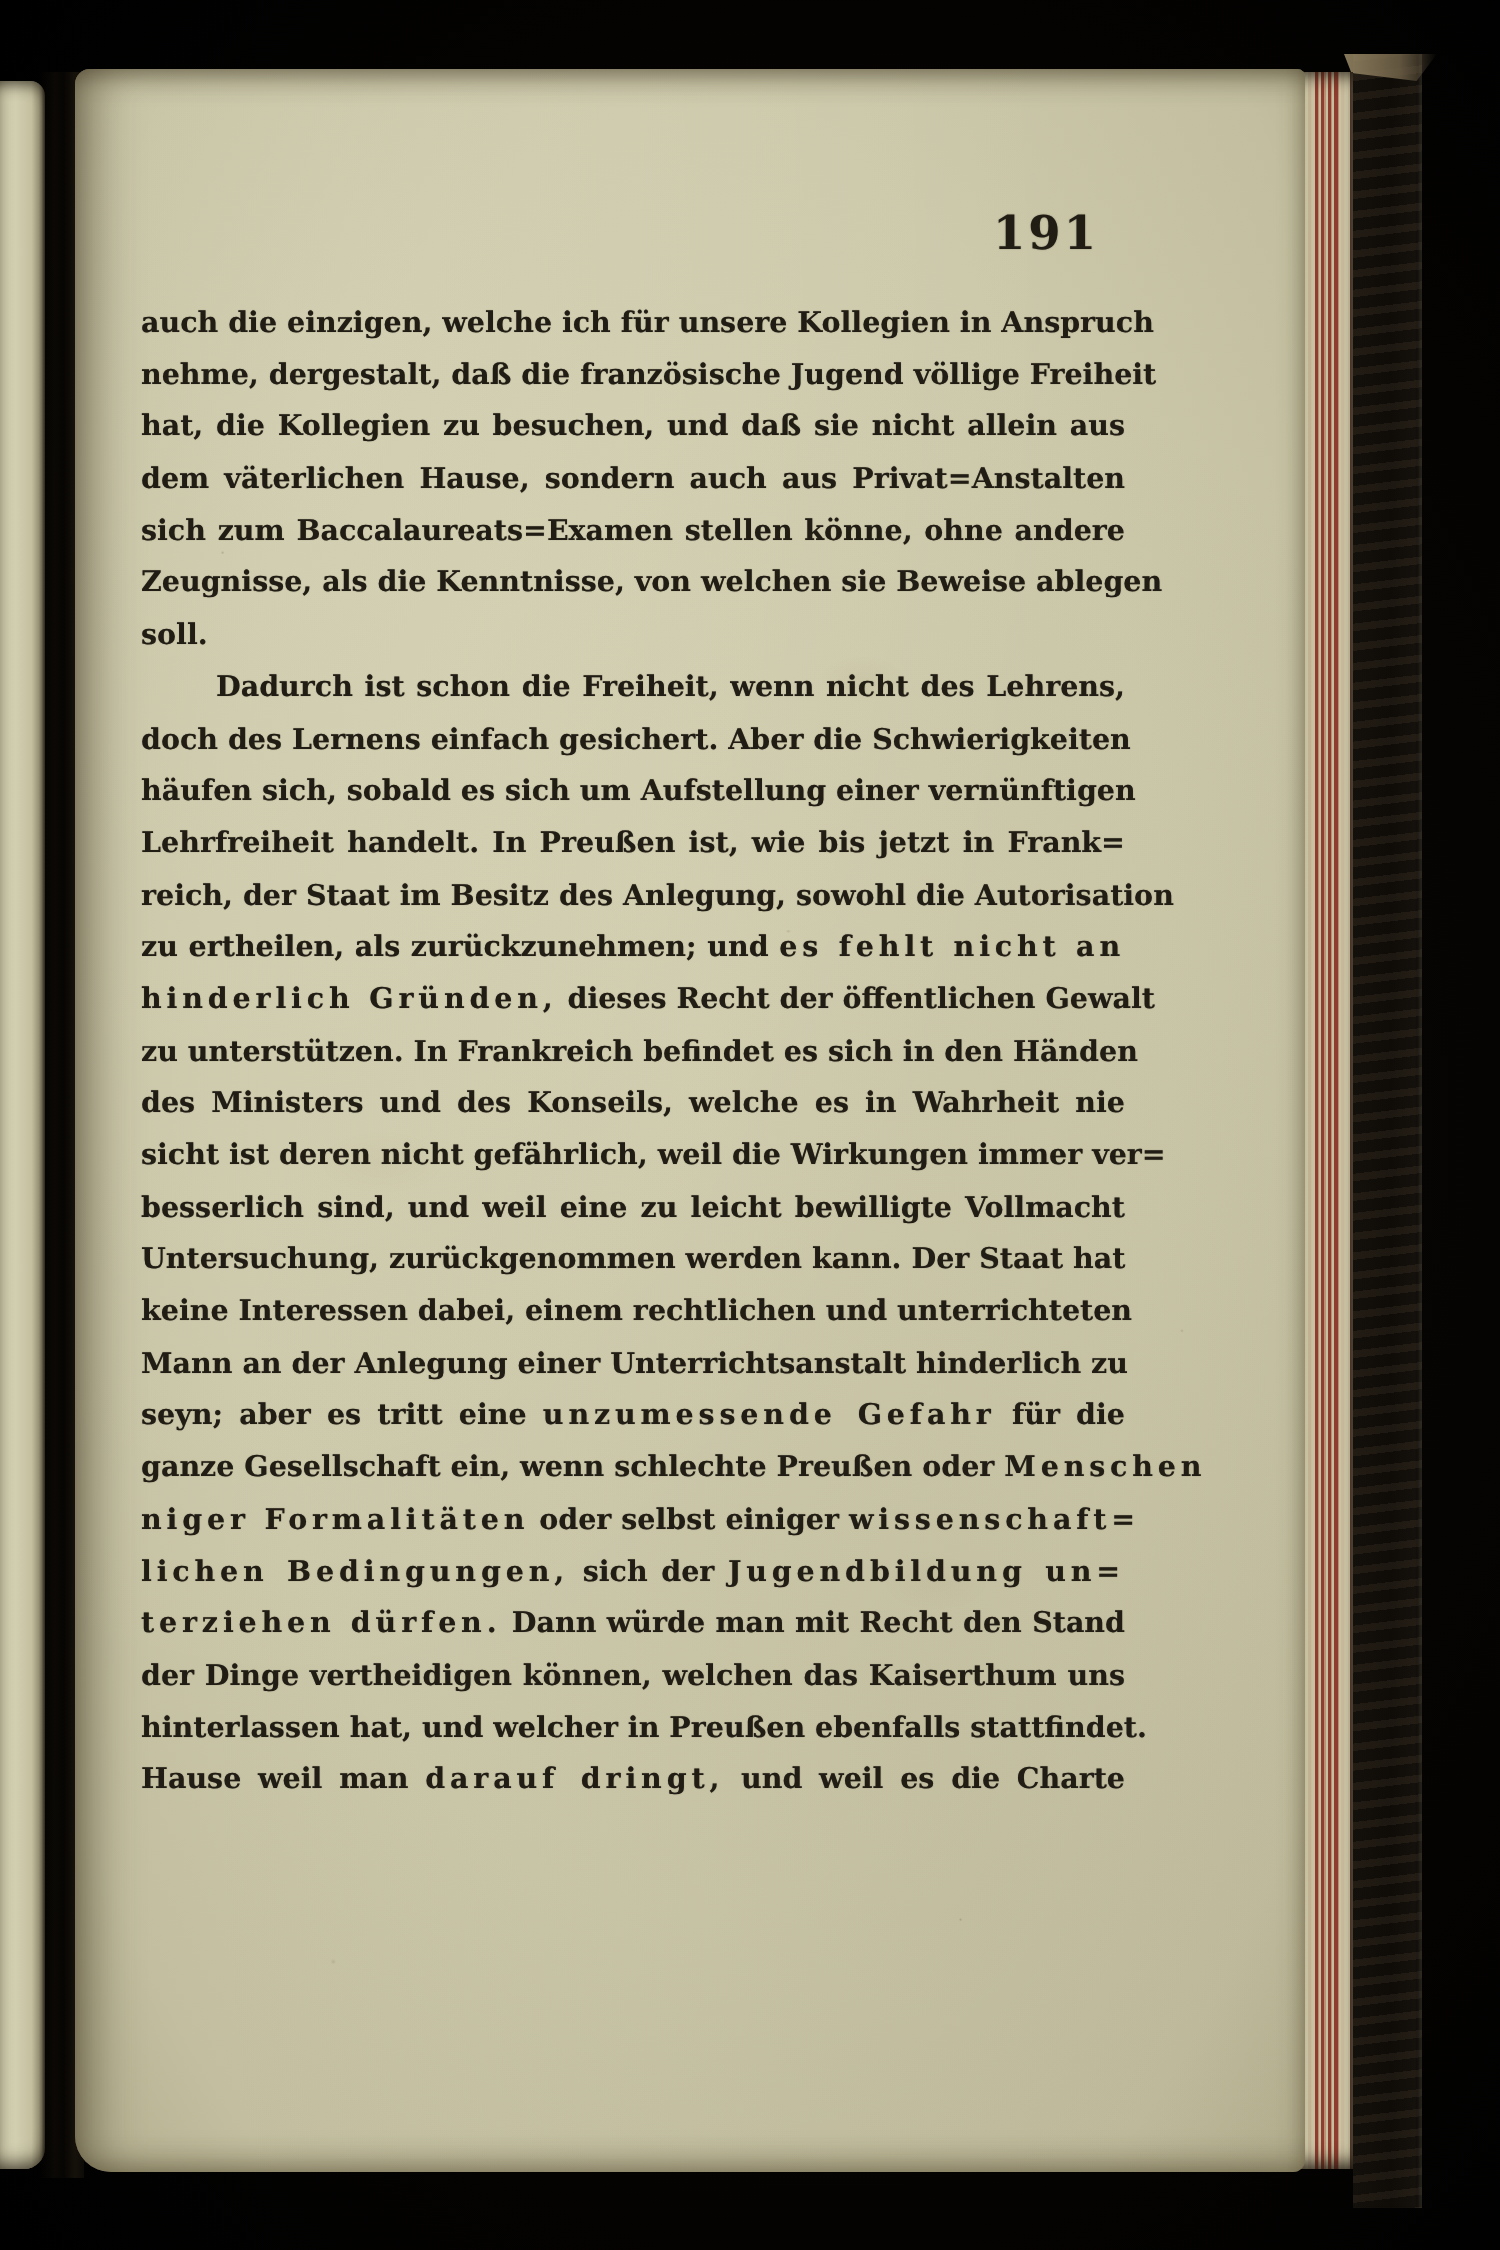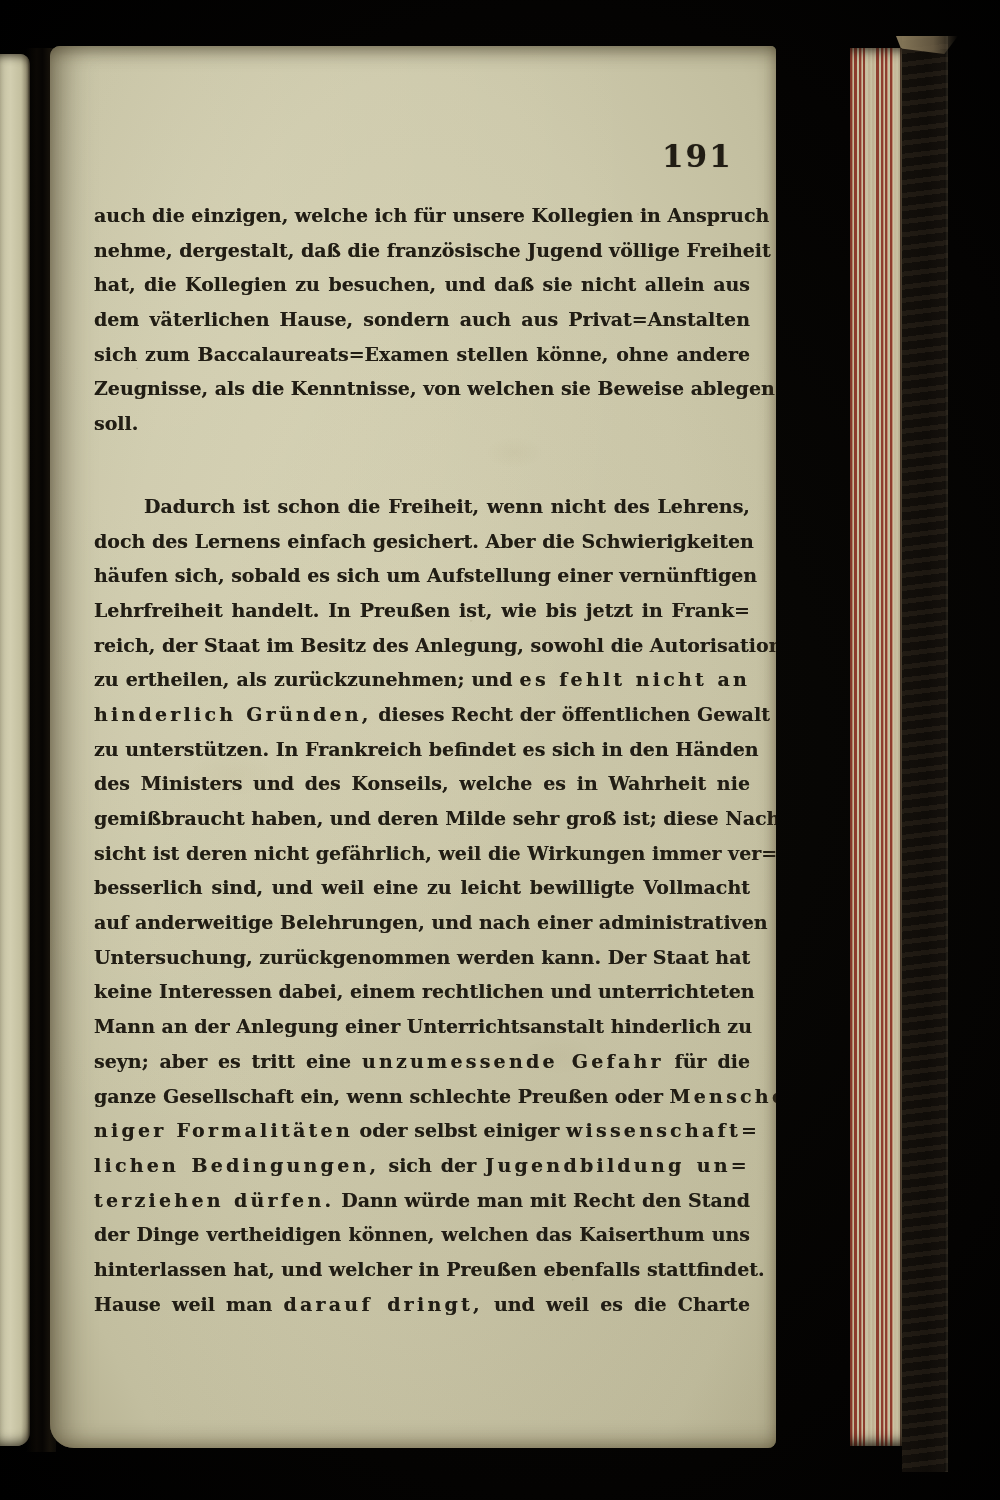--- a/index.html
+++ b/index.html
@@ -29,21 +29,21 @@
 
   
   .fore-edge{position:absolute;left:850px;top:48px;width:52px;height:1398px;
     background:
       linear-gradient(90deg, rgba(201,194,162,0) 0 15px, rgba(201,194,162,.88) 15px 26px,
         rgba(201,194,162,0) 26px 43px, rgba(203,196,164,.92) 43px 50px, rgba(70,58,44,.9) 50px 52px),
       repeating-linear-gradient(90deg, #8e3d2e 0 2.2px, #bd8e72 2.2px 3px, #c7c0a0 3px 4.4px);
     box-shadow:inset 0 10px 12px -8px rgba(25,20,12,.9), inset 0 -12px 12px -8px rgba(25,20,12,.9);}
 
   
-  .page{position:absolute;left:50px;top:46px;width:726px;height:1402px;
+  .page{position:absolute;left:50px;top:46px;width:820px;height:1402px;
     background:
       radial-gradient(ellipse at 18% 12%, rgba(255,252,230,.14), rgba(0,0,0,0) 55%),
       radial-gradient(ellipse at 70% 80%, rgba(120,110,80,.10), rgba(0,0,0,0) 60%),
       radial-gradient(ellipse at 50% 45%, #d3cfb1 0%, #ccc8aa 55%, #c2be9f 85%, #b3ae8e 100%);
     border-radius:10px 5px 8px 24px;overflow:hidden;}
   .page::before{content:"";position:absolute;inset:0;opacity:.5;pointer-events:none;background:
       radial-gradient(2px 2px at 12% 23%, rgba(90,80,50,.5), transparent 60%),
       radial-gradient(2px 2px at 33% 67%, rgba(90,80,50,.45), transparent 60%),
       radial-gradient(3px 2px at 58% 41%, rgba(110,95,60,.4), transparent 60%),
       radial-gradient(2px 3px at 81% 12%, rgba(90,80,50,.45), transparent 60%),
@@ -82,33 +82,31 @@
   <div class="page">
     <div class="pagenum">191</div>
     <div class="text">
         <div class="line"><span>auch die einzigen, welche ich für unsere Kollegien in Anspruch</span></div>
         <div class="line"><span>nehme, dergestalt, daß die französische Jugend völlige Freiheit</span></div>
         <div class="line"><span>hat, die Kollegien zu besuchen, und daß sie nicht allein aus</span></div>
         <div class="line"><span>dem väterlichen Hause, sondern auch aus Privat=Anstalten</span></div>
         <div class="line"><span>sich zum Baccalaureats=Examen stellen könne, ohne andere</span></div>
         <div class="line"><span>Zeugnisse, als die Kenntnisse, von welchen sie Beweise ablegen</span></div>
         <div class="line last"><span>soll.</span></div>
-        <div class="line" style="padding-left: 50px; margin-top: 48px;"><span>Dadurch ist schon die Freiheit, wenn nicht des Lehrens,</span></div>
+        <div class="line" style="padding-left: 50px;"><span>Dadurch ist schon die Freiheit, wenn nicht des Lehrens,</span></div>
         <div class="line"><span>doch des Lernens einfach gesichert.  Aber die Schwierigkeiten</span></div>
         <div class="line"><span>häufen sich, sobald es sich um Aufstellung einer vernünftigen</span></div>
         <div class="line"><span>Lehrfreiheit handelt.  In Preußen ist, wie bis jetzt in Frank=</span></div>
         <div class="line"><span>reich, der Staat im Besitz des Anlegung, sowohl die Autorisation</span></div>
         <div class="line"><span>zu ertheilen, als zurückzunehmen; und </span><span class="sp">es fehlt nicht an</span></div>
         <div class="line"><span class="sp">hinderlich Gründen,</span><span> dieses Recht der öffentlichen Gewalt</span></div>
         <div class="line"><span>zu unterstützen.  In Frankreich befindet es sich in den Händen</span></div>
         <div class="line"><span>des Ministers und des Konseils, welche es in Wahrheit nie</span></div>
-        <div class="line"><span>gemißbraucht haben, und deren Milde sehr groß ist; diese Nach=</span></div>
         <div class="line"><span>sicht ist deren nicht gefährlich, weil die Wirkungen immer ver=</span></div>
         <div class="line"><span>besserlich sind, und weil eine zu leicht bewilligte Vollmacht</span></div>
-        <div class="line"><span>auf anderweitige Belehrungen, und nach einer administrativen</span></div>
         <div class="line"><span>Untersuchung, zurückgenommen werden kann.  Der Staat hat</span></div>
         <div class="line"><span>keine Interessen dabei, einem rechtlichen und unterrichteten</span></div>
         <div class="line"><span>Mann an der Anlegung einer Unterrichtsanstalt hinderlich zu</span></div>
         <div class="line"><span>seyn; aber es tritt eine </span><span class="sp">unzumessende Gefahr</span><span> für die</span></div>
         <div class="line"><span>ganze Gesellschaft ein, wenn schlechte Preußen oder </span><span class="sp">Menschen</span></div>
         <div class="line"><span class="sp">niger Formalitäten</span><span> oder selbst einiger </span><span class="sp">wissenschaft=</span></div>
         <div class="line"><span class="sp">lichen Bedingungen,</span><span> sich der </span><span class="sp">Jugendbildung un=</span></div>
         <div class="line"><span class="sp">terziehen dürfen.</span><span>  Dann würde man mit Recht den Stand</span></div>
         <div class="line"><span>der Dinge vertheidigen können, welchen das Kaiserthum uns</span></div>
         <div class="line"><span>hinterlassen hat, und welcher in Preußen ebenfalls stattfindet.</span></div>

